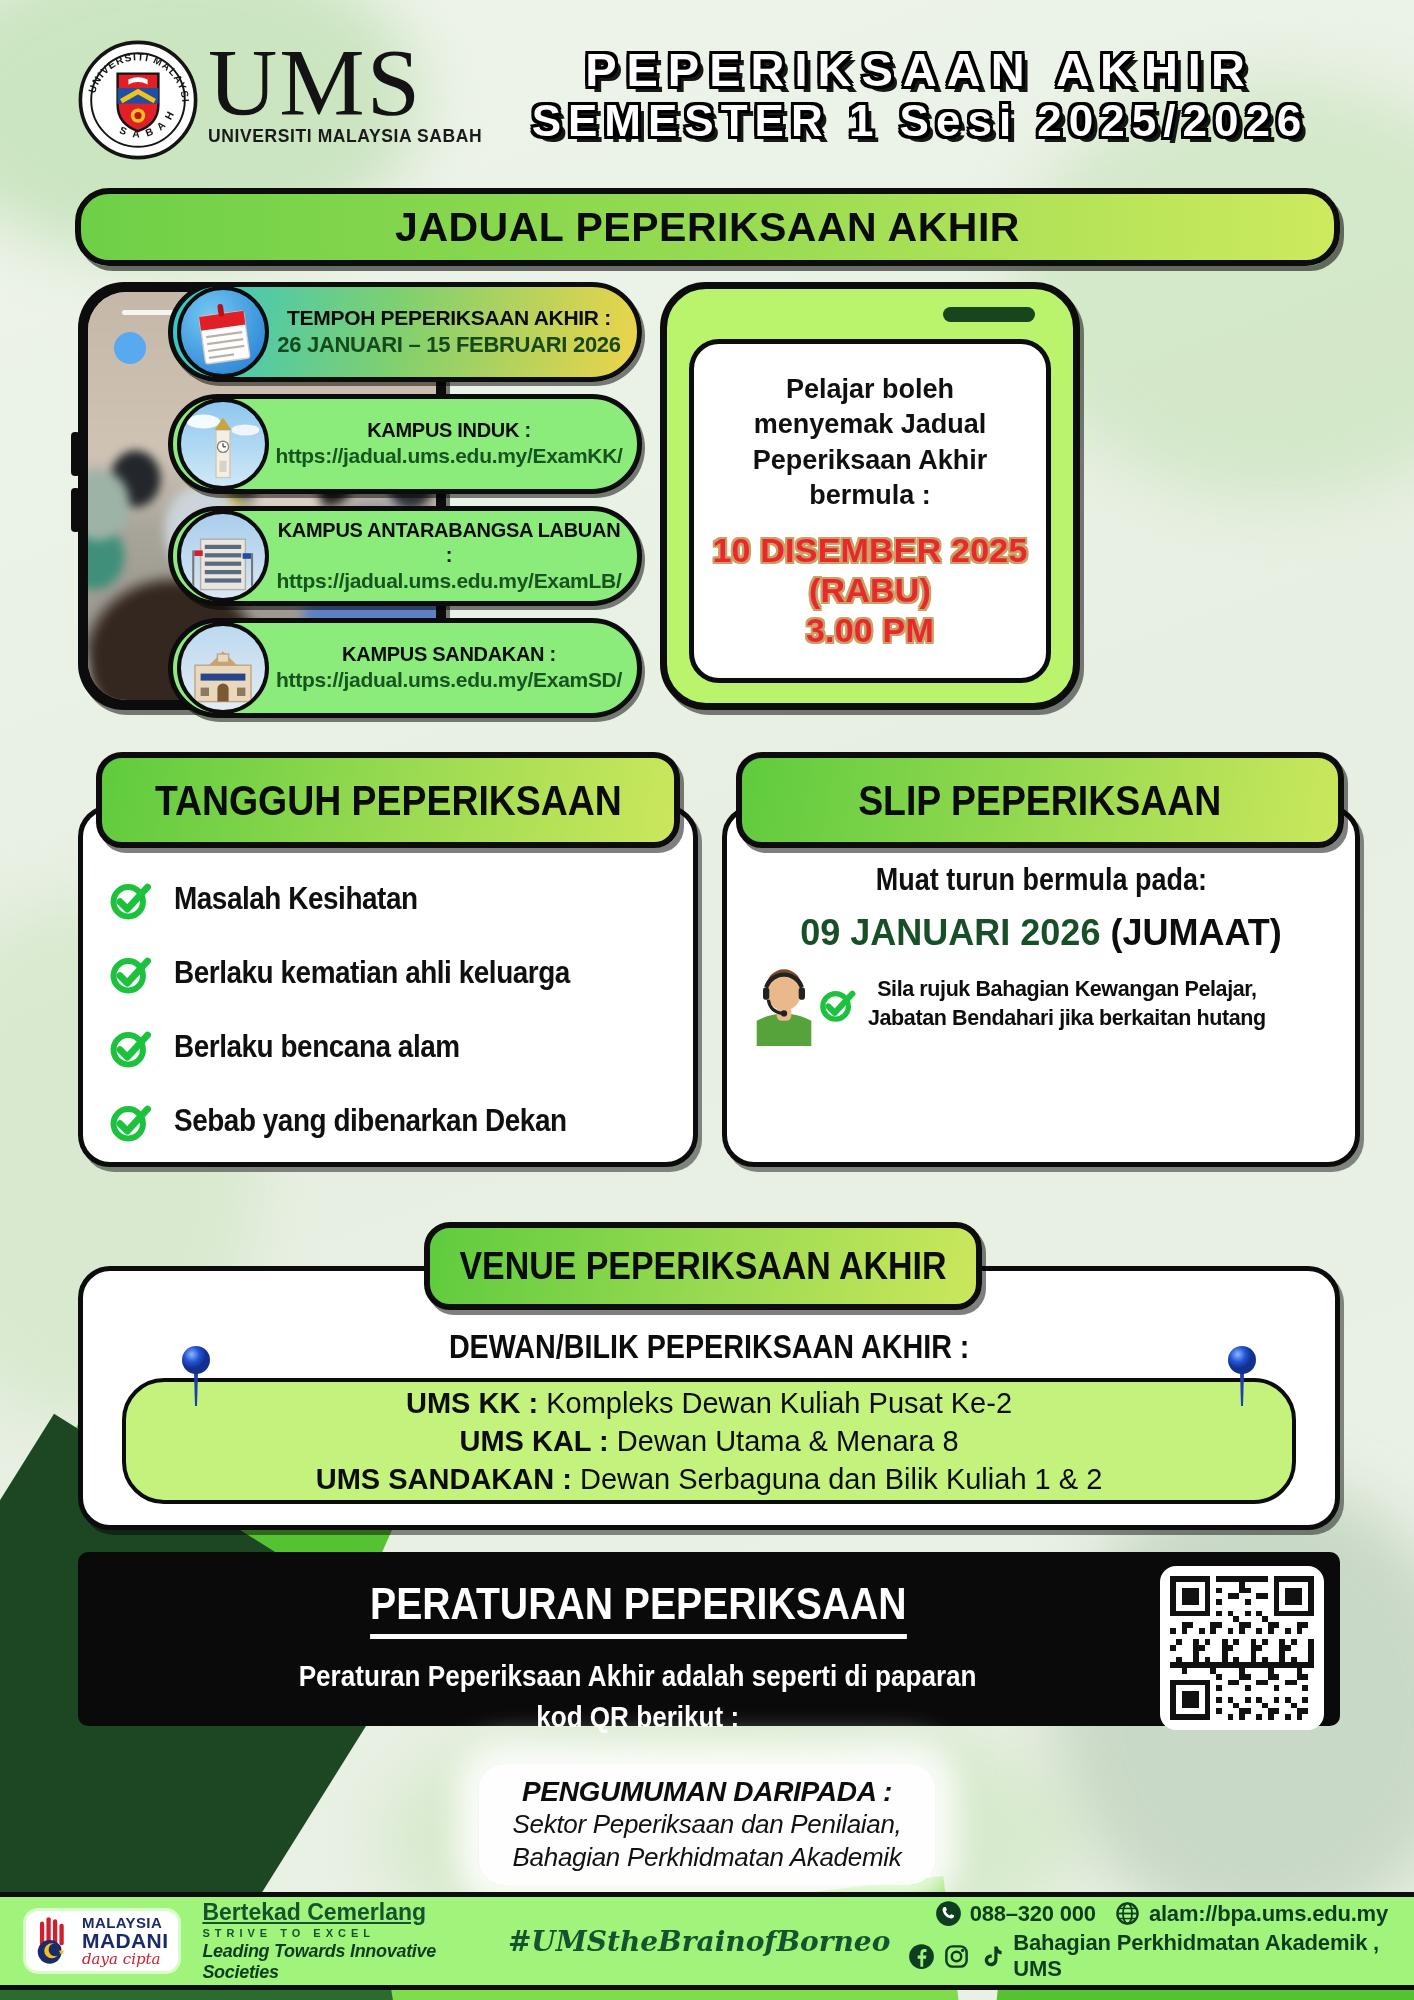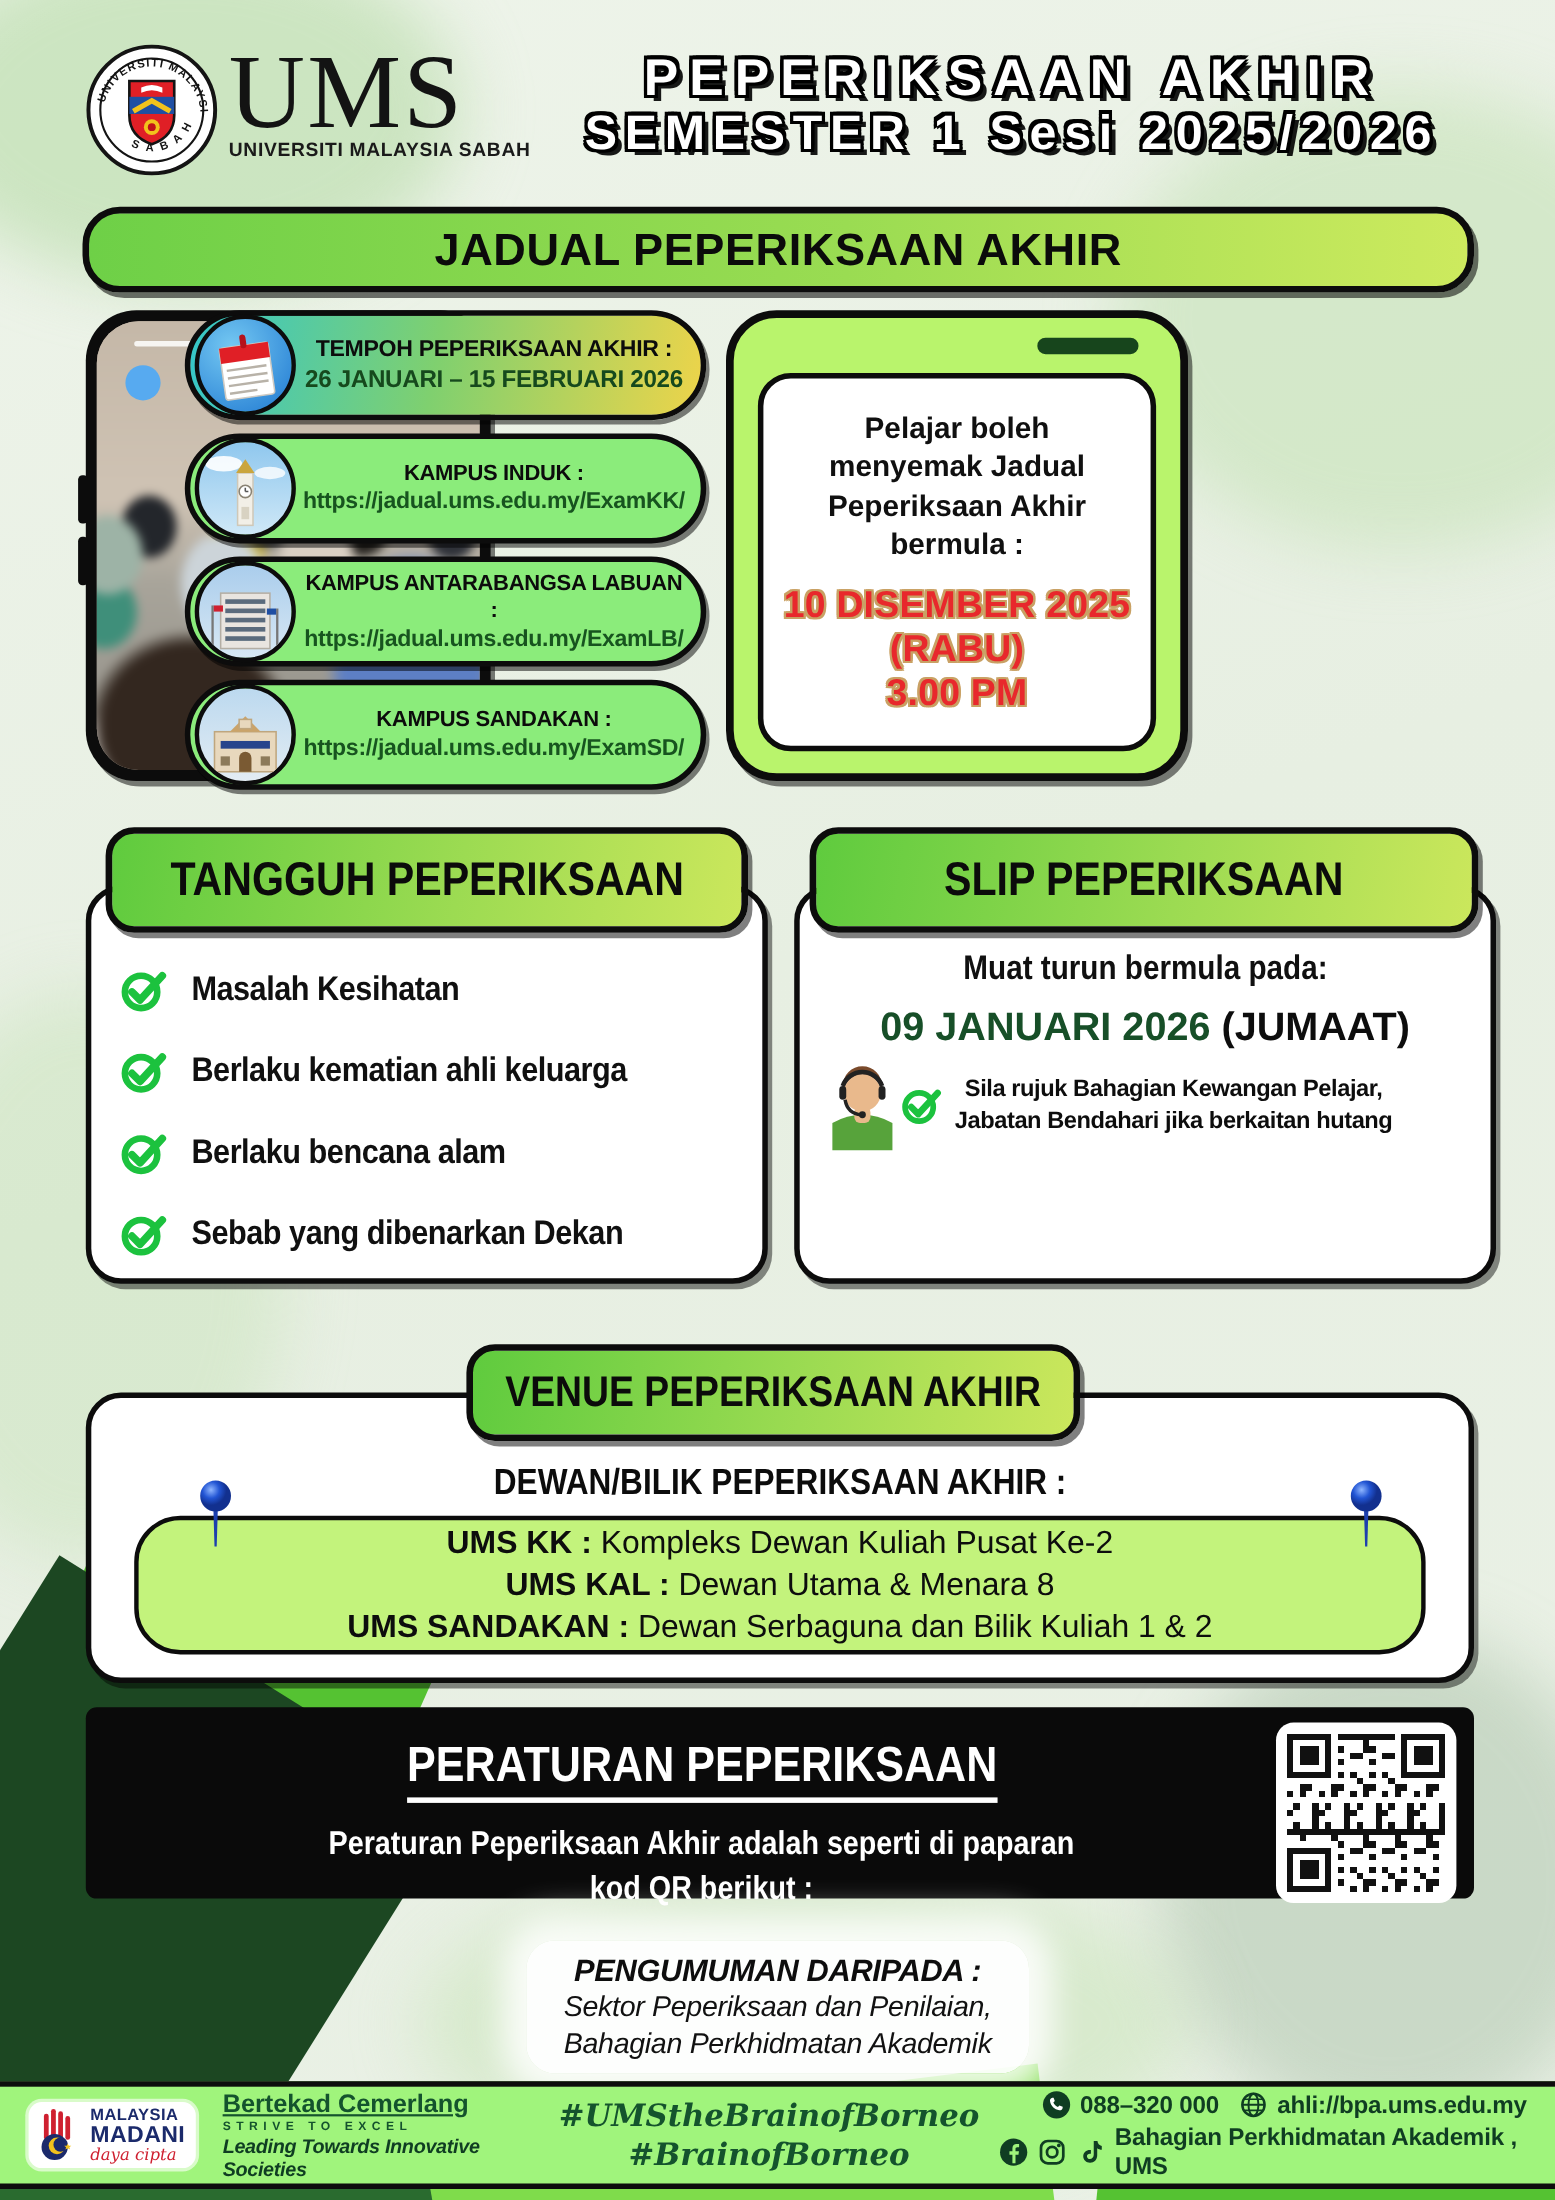--- a/index.html
+++ b/index.html
@@ -607,37 +607,36 @@
         <div class="mt3">daya cipta</div>
       </div>
     </div>
     <div class="motto">
       <div class="m1">Bertekad Cemerlang</div>
       <div class="m2">STRIVE TO EXCEL</div>
       <div class="m3">Leading Towards Innovative Societies</div>
     </div>
     <div class="tags">
       <div>#UMStheBrainofBorneo</div>
-      <div>#BrainofBorneo</div>
     </div>
     <div class="contact">
       <div class="row">
         <svg viewBox="0 0 24 24">
           <circle cx="12" cy="12" r="11" fill="#0f3d22"></circle>
           <path d="M8.6 6.2 c-1.3.2-2.1 1.4-1.9 2.7 .6 3.9 3.6 6.9 7.5 7.5 1.3.2 2.5-.6 2.7-1.9 l.1-.9 -2.7-1 -1.2 1.2 c-1.6-.8-2.9-2.1-3.7-3.7 l1.2-1.2 -1-2.7 z" fill="#fff"></path>
         </svg>
         <span class="txt">088–320 000</span>
         <svg viewBox="0 0 24 24" style="margin-left:10px">
           <circle cx="12" cy="12" r="9" fill="none" stroke="#0f3d22" stroke-width="2"></circle>
           <ellipse cx="12" cy="12" rx="4" ry="9" fill="none" stroke="#0f3d22" stroke-width="1.6"></ellipse>
           <line x1="3" y1="12" x2="21" y2="12" stroke="#0f3d22" stroke-width="1.6"></line>
           <line x1="4.5" y1="7.5" x2="19.5" y2="7.5" stroke="#0f3d22" stroke-width="1.3"></line>
           <line x1="4.5" y1="16.5" x2="19.5" y2="16.5" stroke="#0f3d22" stroke-width="1.3"></line>
         </svg>
-        <span class="txt">ahli://bpa.ums.edu.my</span>
+        <span class="txt">alam://bpa.ums.edu.my</span>
       </div>
       <div class="row">
         <svg viewBox="0 0 24 24">
           <circle cx="12" cy="12" r="11" fill="#0f3d22"></circle>
           <path d="M13.5 21 v-7 h2.4 l.4-2.8 h-2.8 v-1.8 c0-.8.3-1.4 1.5-1.4 h1.4 V5.5 c-.3 0-1.1-.1-2-.1 -2 0-3.4 1.2-3.4 3.5 v2.3 H8.6 V14 h2.4 v7 z" fill="#a0f47c"></path>
         </svg>
         <svg viewBox="0 0 24 24">
           <rect x="3" y="3" width="18" height="18" rx="5.5" fill="none" stroke="#0f3d22" stroke-width="2.2"></rect>
           <circle cx="12" cy="12" r="4.2" fill="none" stroke="#0f3d22" stroke-width="2.2"></circle>
           <circle cx="17.4" cy="6.6" r="1.5" fill="#0f3d22"></circle>

